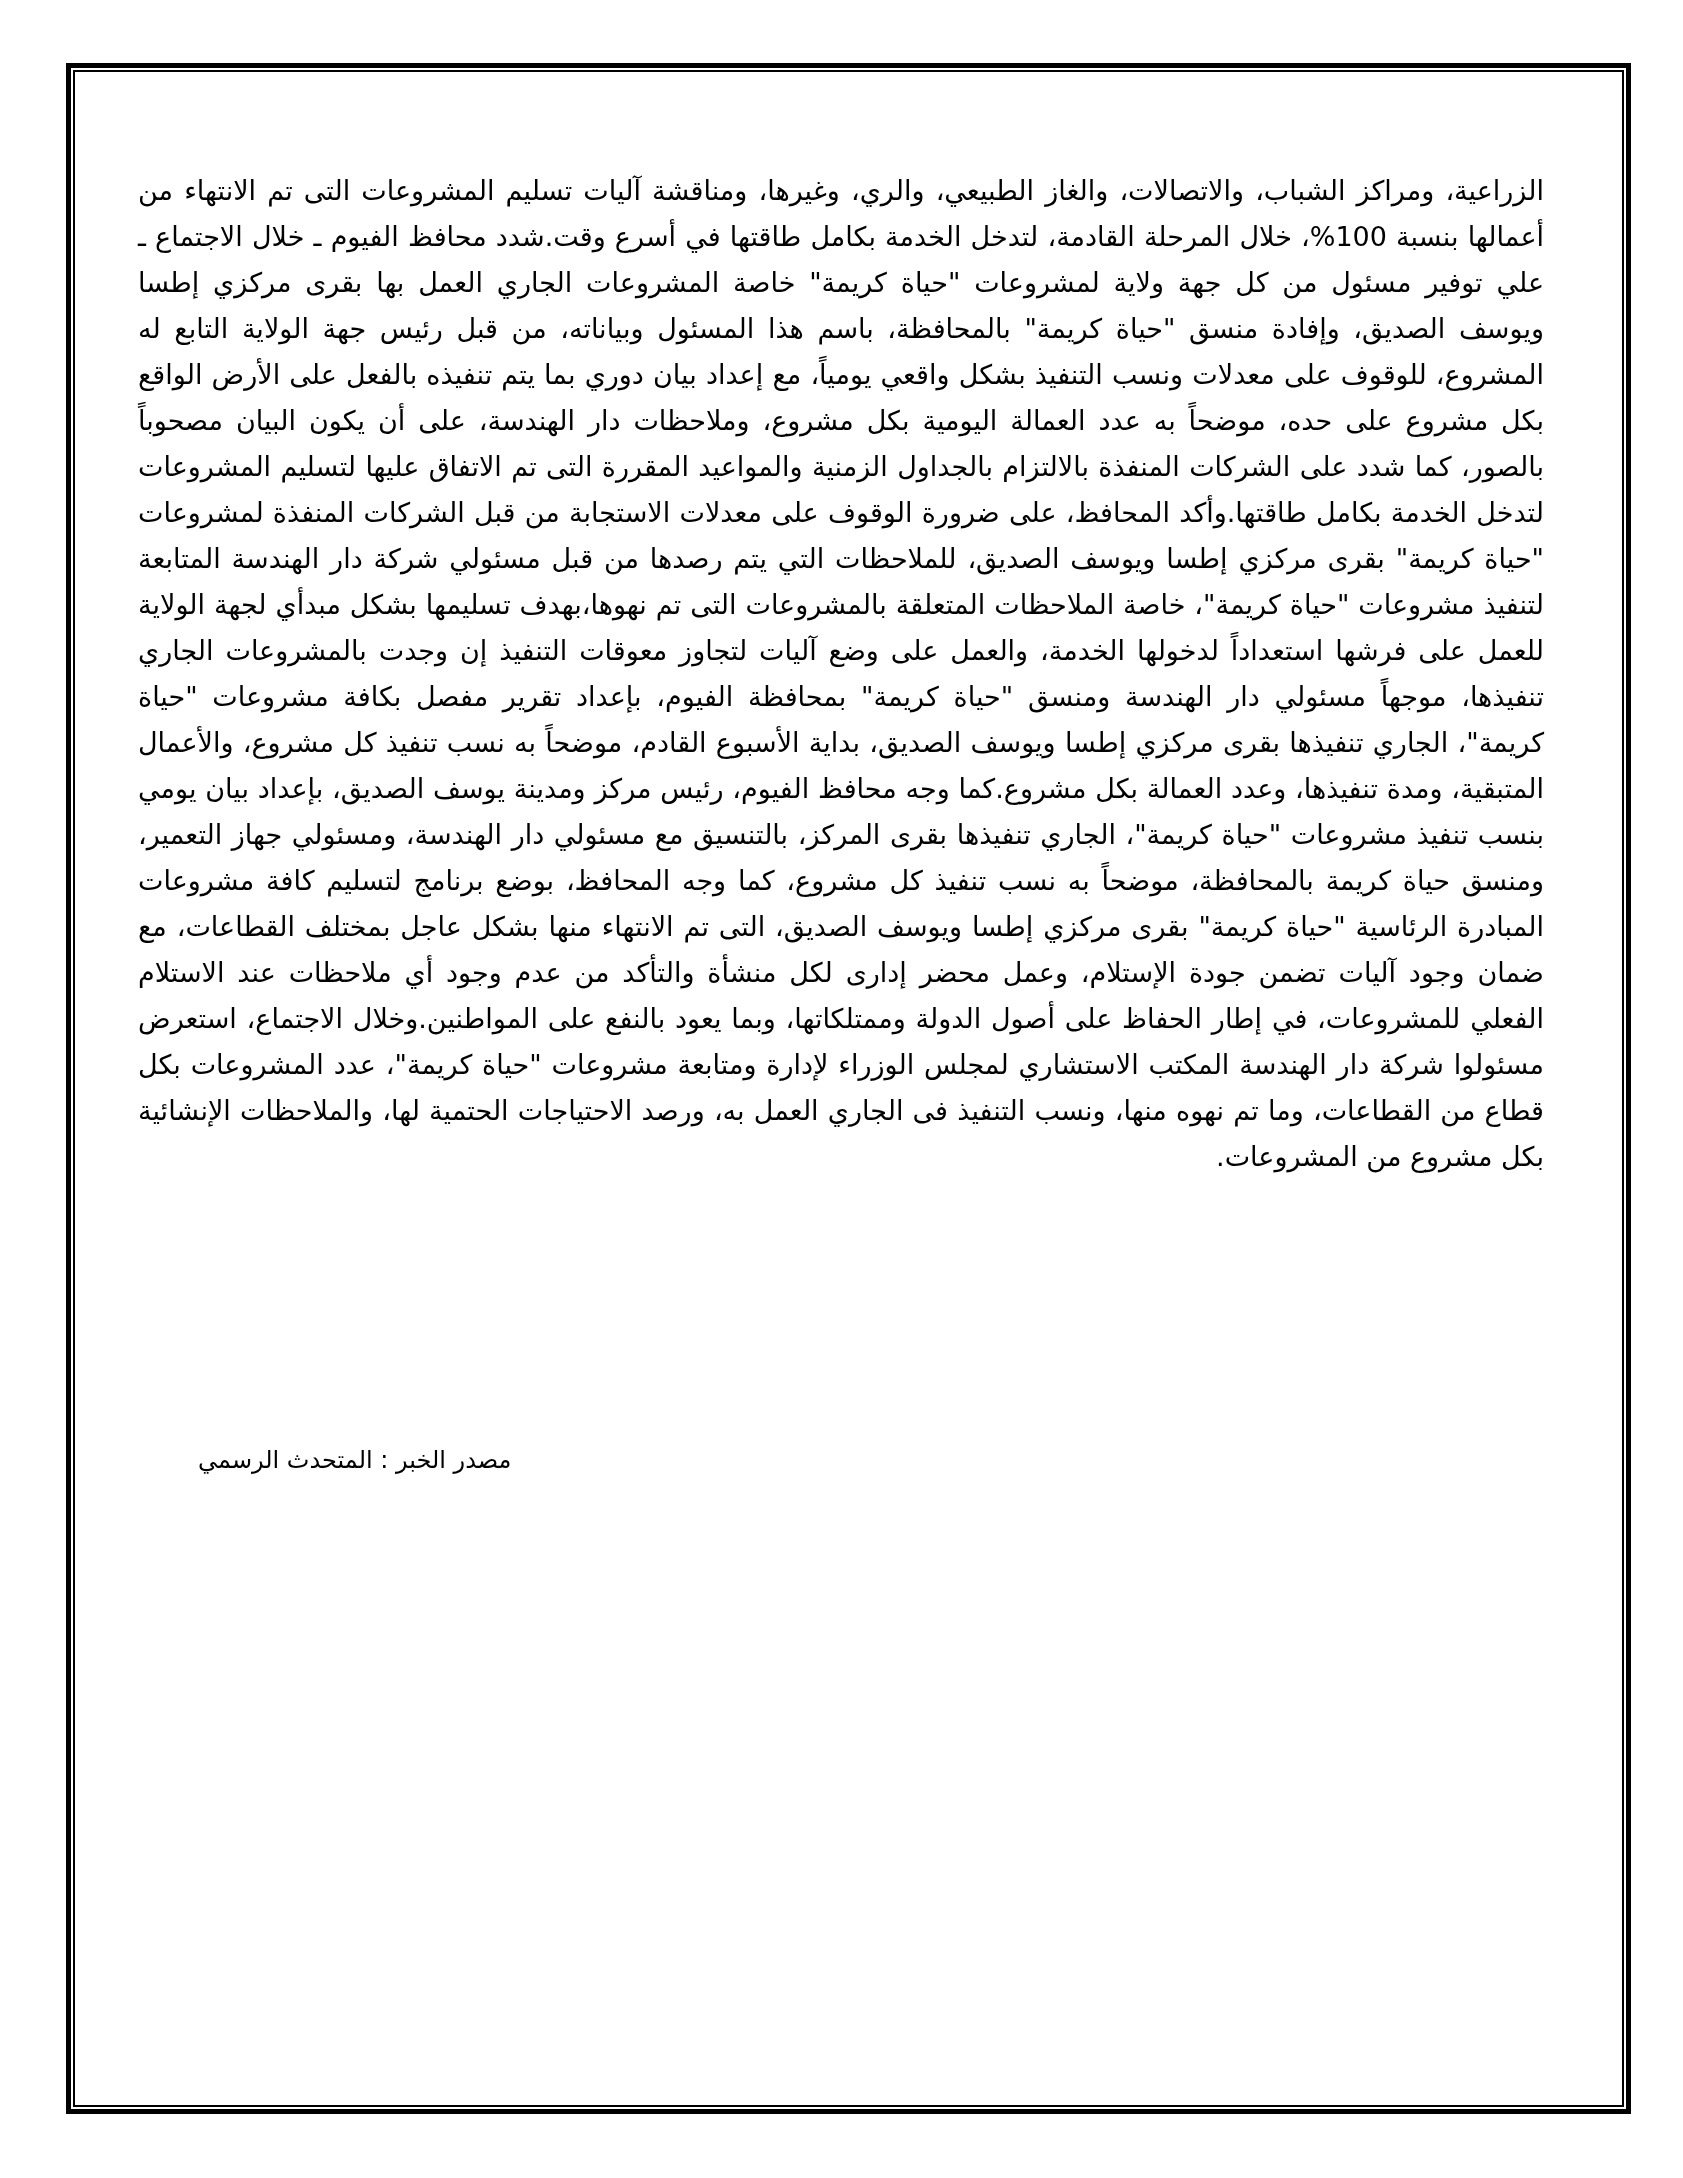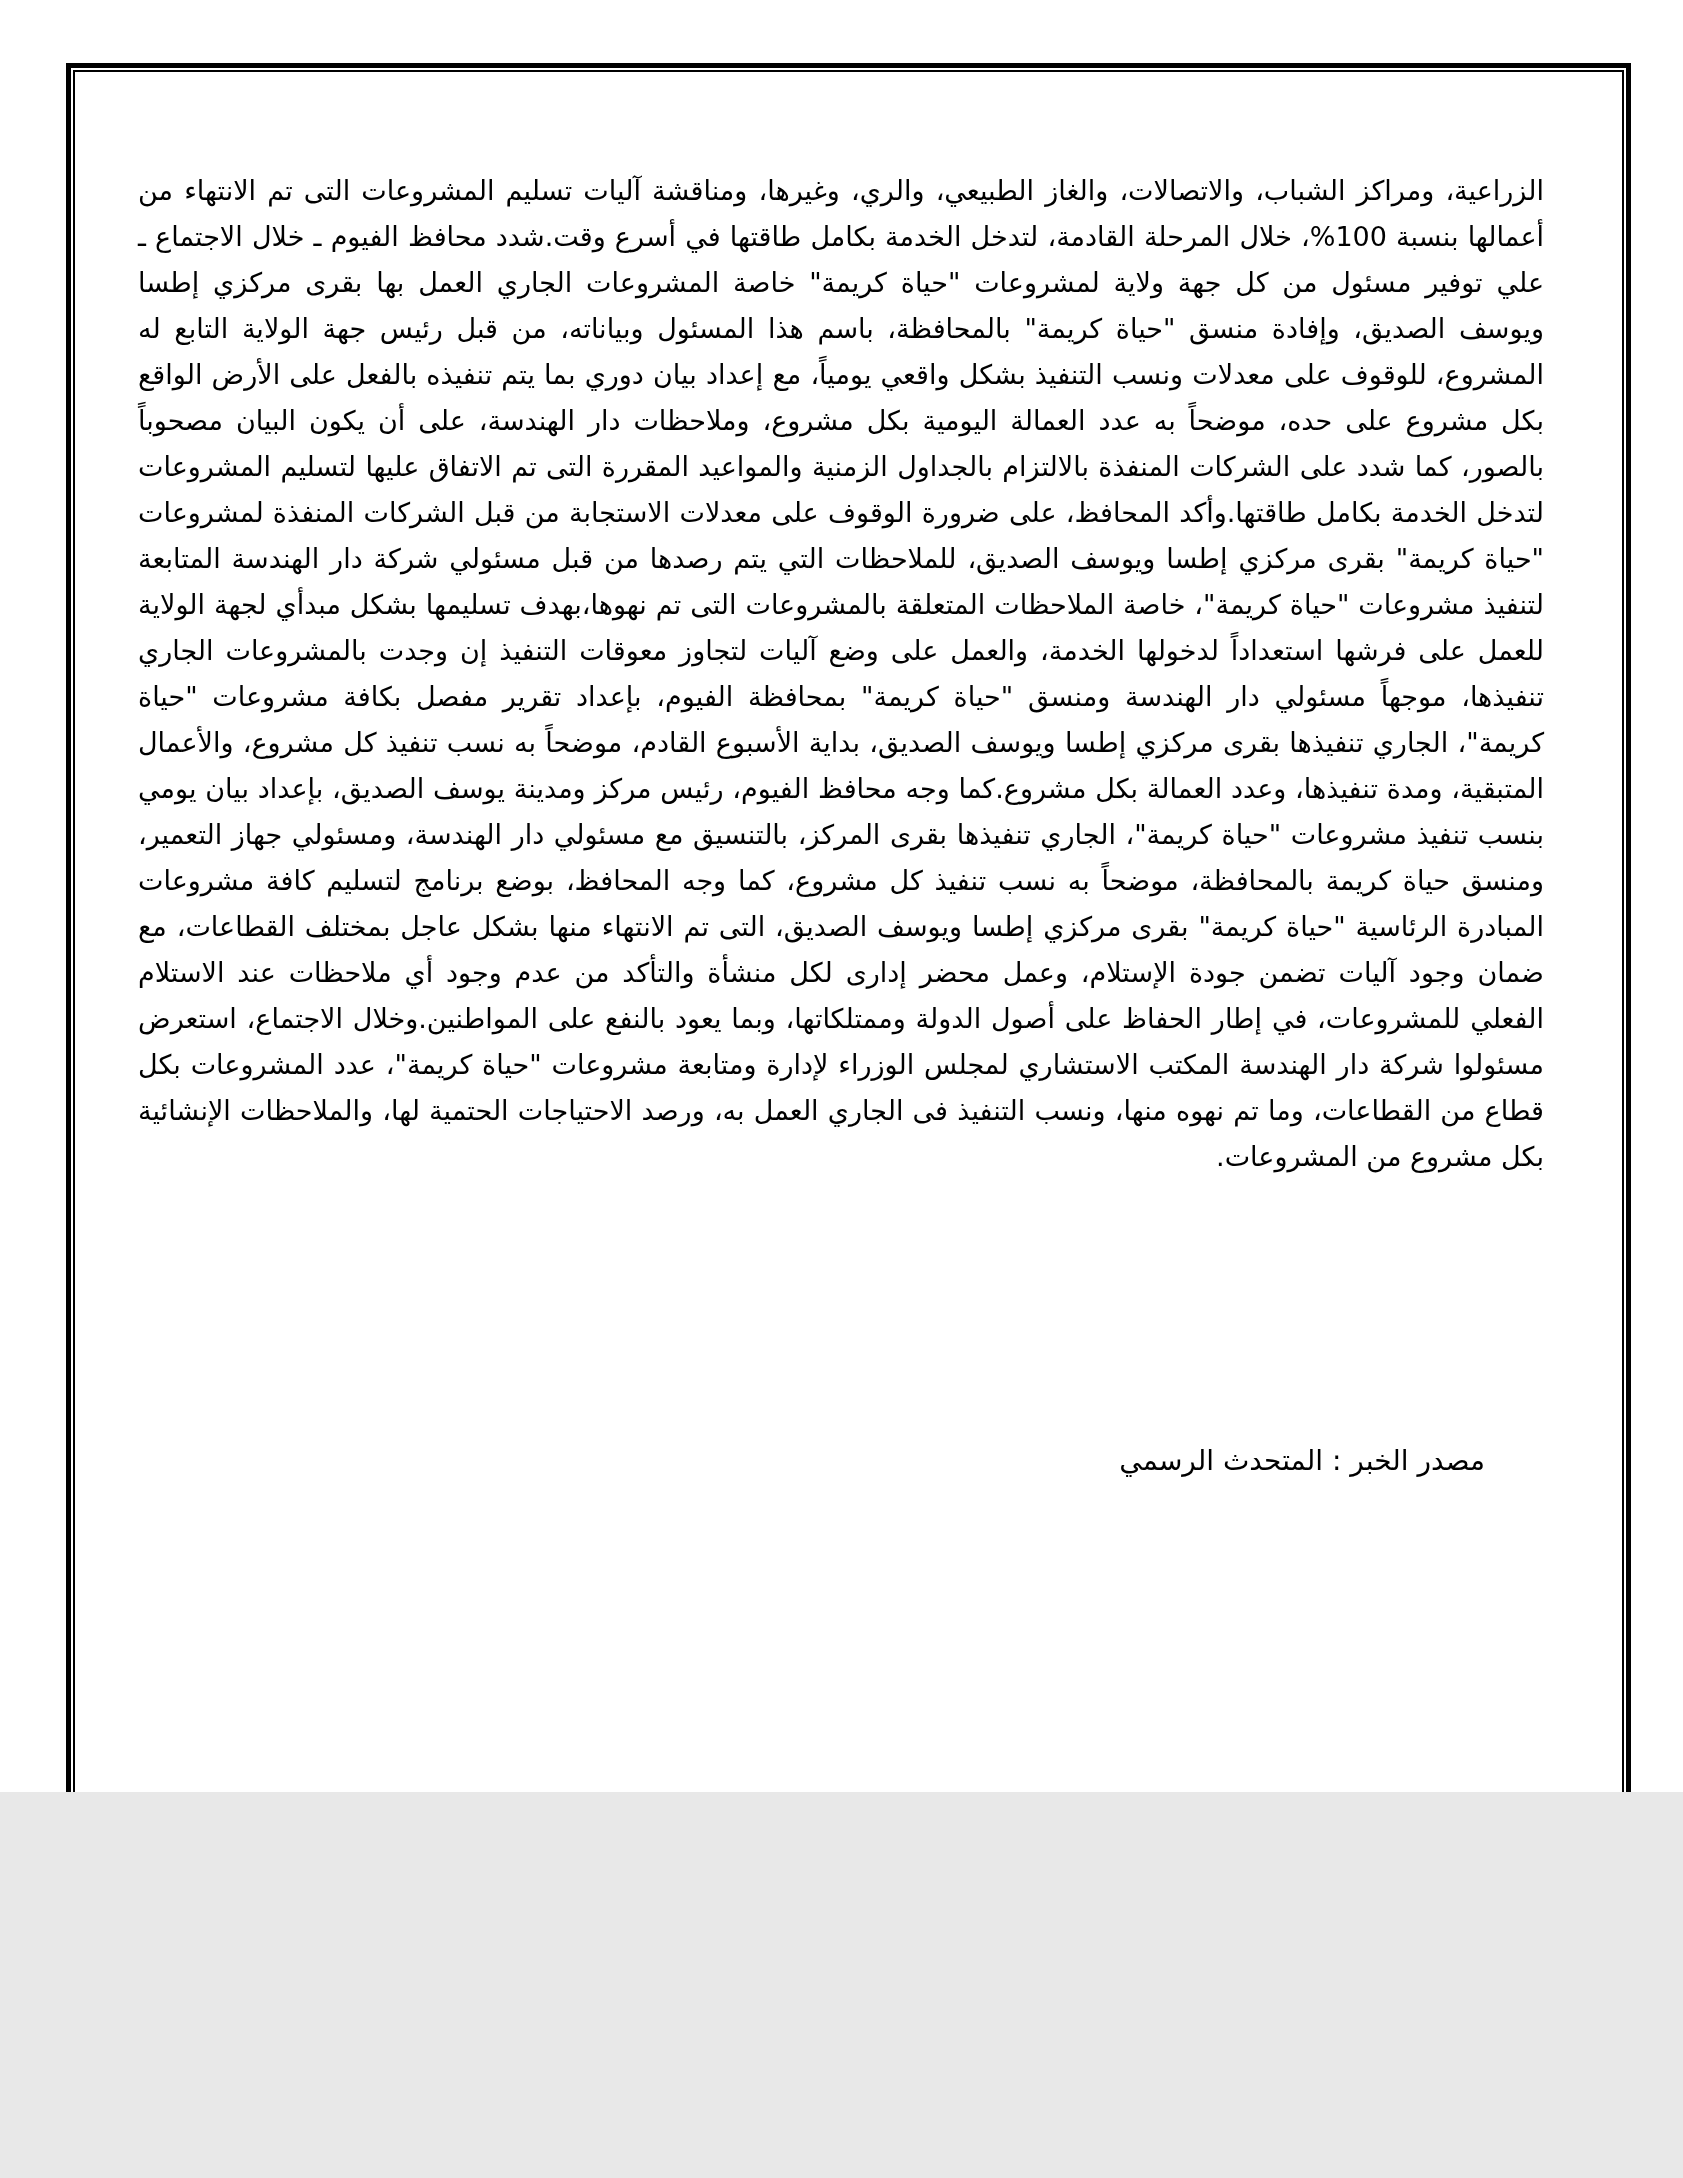--- a/index.html
+++ b/index.html
@@ -9,21 +9,21 @@
   }
   * { margin: 0; padding: 0; box-sizing: border-box; }
   html, body {
     width: 1683px;
     background: #e8e8e8;
     font-family: "DejaVu Sans", sans-serif;
   }
   .page {
     position: relative;
     width: 1683px;
-    height: 1792px;
+    height: 2178px;
     background: var(--page-background);
     overflow: hidden;
     color: var(--text);
   }
   
   .frame {
     position: absolute;
     left: 66px;
     top: 63px;
     width: 1565px;
@@ -46,22 +46,22 @@
     font-size: 27px;
     line-height: 46px;
     color: var(--text);
   }
   .footer {
     position: absolute;
     top: 1432px;
     right: 198px;
     width: 1287px;
     direction: rtl;
-    text-align: right;
-    font-size: 28px;
+    text-align: left;
+    font-size: 24px;
     line-height: 57px;
     color: var(--text);
   }
 </style>
 </head>
 <body>
 
 <div class="page">
 
   <div class="frame">

